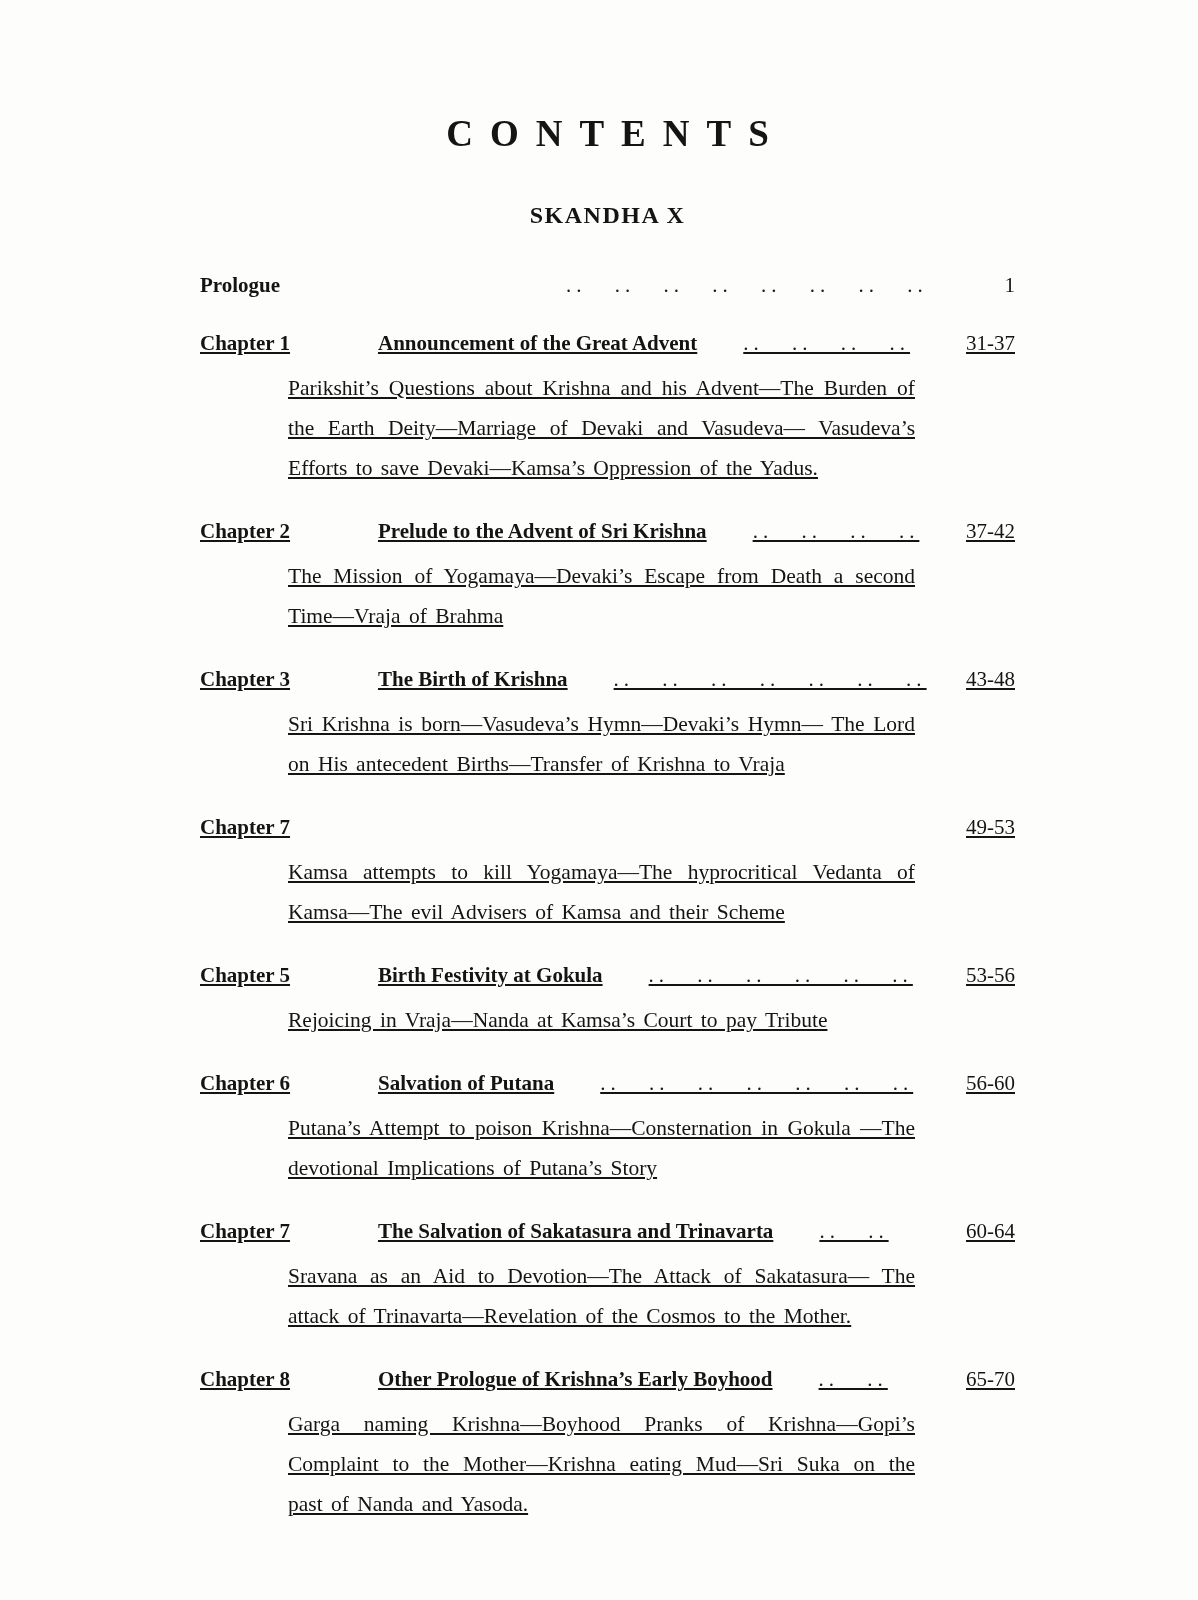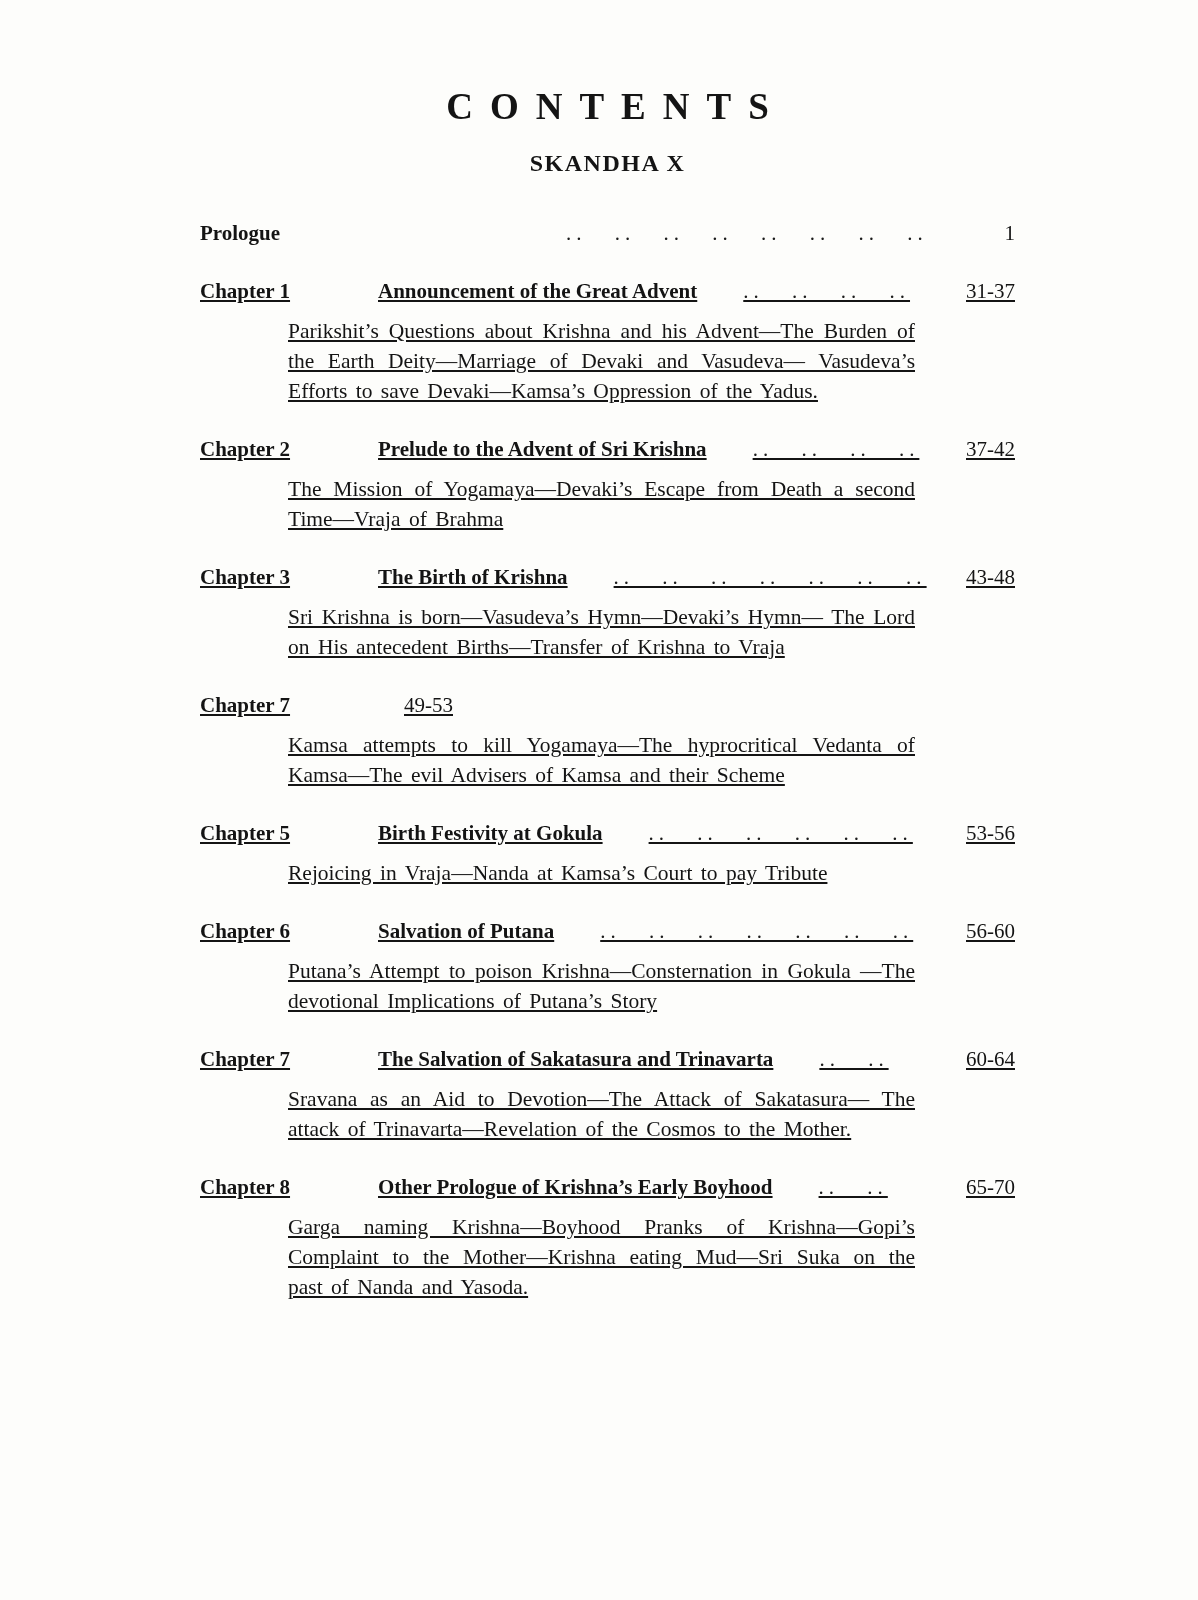--- a/index.html
+++ b/index.html
@@ -11,52 +11,53 @@
     height: 1600px;
     background: #fdfdfb;
     color: #141414;
     font-family: "Liberation Serif", "DejaVu Serif", serif;
     overflow: hidden;
     position: relative;
   }
   .page {
     width: 815px;
     margin-left: 200px;
-    padding-top: 85px;
+    padding-top: 112px;
     box-sizing: border-box;
   }
   .title {
     margin: 0;
     text-align: center;
     font-size: 37px;
     font-weight: bold;
     letter-spacing: 17px;
     line-height: 44px;
     text-indent: 17px; 
   }
   .subtitle {
-    margin: 20px 0 0 0;
+    margin: 45px 0 0 0;
     text-align: center;
     font-size: 24px;
     font-weight: bold;
     letter-spacing: 1.5px;
     line-height: 29px;
   }
   .toc {
     margin-top: 40px;
   }
   .entry + .entry {
     margin-top: 28px;
     text-decoration: underline;
   }
   .row {
     display: flex;
     align-items: baseline;
     font-size: 21px;
     line-height: 30px;
+    justify-content: space-between;
   }
   .label {
     flex: 0 0 168px;
     font-weight: bold;
   }
   .main {
     flex: 1 1 auto;
     white-space: nowrap;
     overflow: hidden;
   }
@@ -74,21 +75,21 @@
     margin-left: 188px;
   }
   .pages {
     flex: 0 0 85px;
     text-align: right;
     font-size: 21px;
   }
   .desc {
     margin: 10px 100px 0 88px;
     font-size: 21.5px;
-    line-height: 30px;
+    line-height: 40px;
     text-align: justify;
     word-spacing: 3px;
   }
 </style>
 </head>
 <body>
 
 <div class="page">
   <h1 class="title">CONTENTS</h1>
   <h2 class="subtitle">SKANDHA X</h2>

